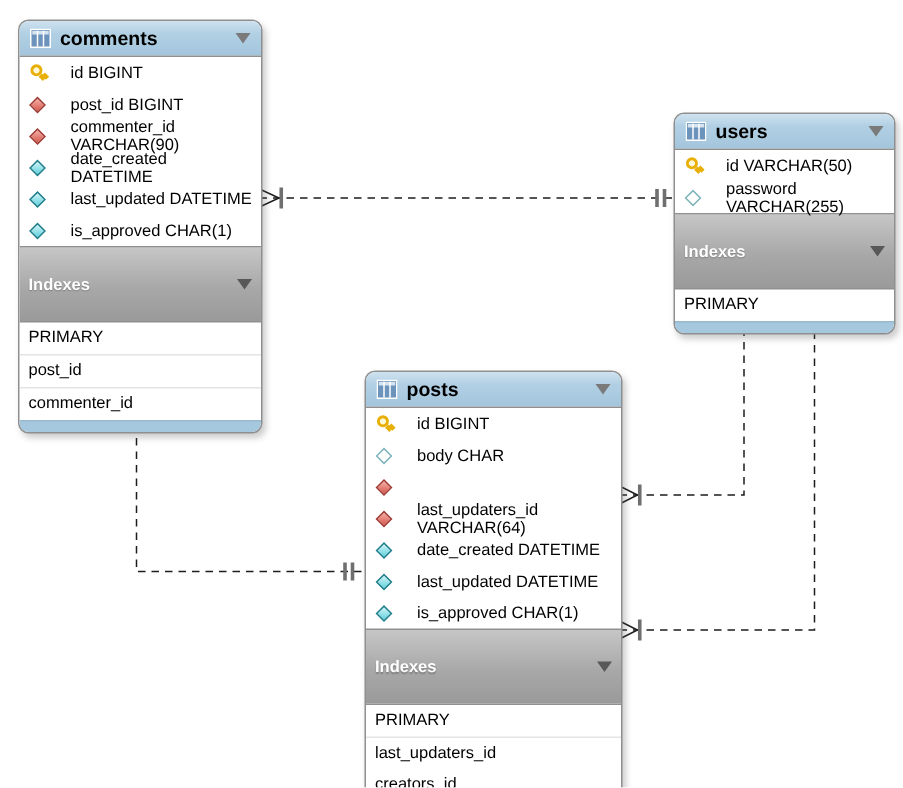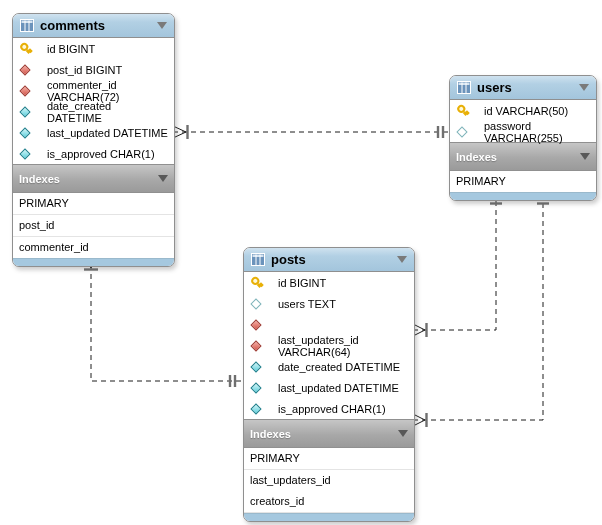--- a/index.html
+++ b/index.html
@@ -49,21 +49,21 @@
     content:""; position:absolute; top:8px; left:5px; width:2.5px; height:4px;
     background:#e8b007; box-shadow:2px 1px 0 0 #e8b007;
   }
   
   .diamond { width:8px; height:8px; transform:rotate(45deg); box-sizing:border-box; }
   .d-fk  { border:1px solid #9e3a32; background:linear-gradient(135deg,#f6b0a7 0%, #d4564b 100%); }
   .d-nn  { border:1px solid #1f7f8c; background:linear-gradient(135deg,#d2f5f8 0%, #5fd0dc 100%); }
   .d-nul { border:1px solid #7fb4ba; background:#ffffff; }
 
   .t-indexes-bar {
-    height:21px; display:flex; align-items:center; padding:3px 6px;
+    height:21px; display:flex; align-items:center; padding:14px 6px;
     background:linear-gradient(180deg,#c6c6c6 0%, #a8a8a8 55%, #9a9a9a 100%);
     border-top:1px solid #909090; border-bottom:1px solid #909090;
     color:#ffffff; font-weight:bold; text-shadow:0 1px 1px rgba(0,0,0,0.25);
   }
   .i-row { height:21px; line-height:21px; padding:0 6px; border-bottom:1px solid #e4e4e4; }
   .i-row.last { border-bottom:none; }
   .t-footer { height:7px; background:#a5c8df; border-top:1px solid #9ab9cc; }
 
   
   .tbl-glyph { display:block; }
@@ -127,21 +127,21 @@
       <div class="f-row">
         <span class="f-ic">
             <span class="diamond d-fk"></span>
           </span>
         <span>post_id BIGINT</span>
       </div>
       <div class="f-row">
         <span class="f-ic">
             <span class="diamond d-fk"></span>
           </span>
-        <span>commenter_id VARCHAR(72)</span>
+        <span>commenter_id VARCHAR(90)</span>
       </div>
       <div class="f-row">
         <span class="f-ic">
             <span class="diamond d-nn"></span>
           </span>
         <span>date_created DATETIME</span>
       </div>
       <div class="f-row">
         <span class="f-ic">
             <span class="diamond d-nn"></span>
@@ -221,21 +221,21 @@
       <div class="f-row">
         <span class="f-ic">
             <span class="ic-key"></span>
           </span>
         <span>id BIGINT</span>
       </div>
       <div class="f-row">
         <span class="f-ic">
             <span class="diamond d-nul"></span>
           </span>
-        <span>users TEXT</span>
+        <span>body CHAR</span>
       </div>
       <div class="f-row">
         <span class="f-ic">
             <span class="diamond d-fk"></span>
           </span>
       </div>
       <div class="f-row">
         <span class="f-ic">
             <span class="diamond d-fk"></span>
           </span>

